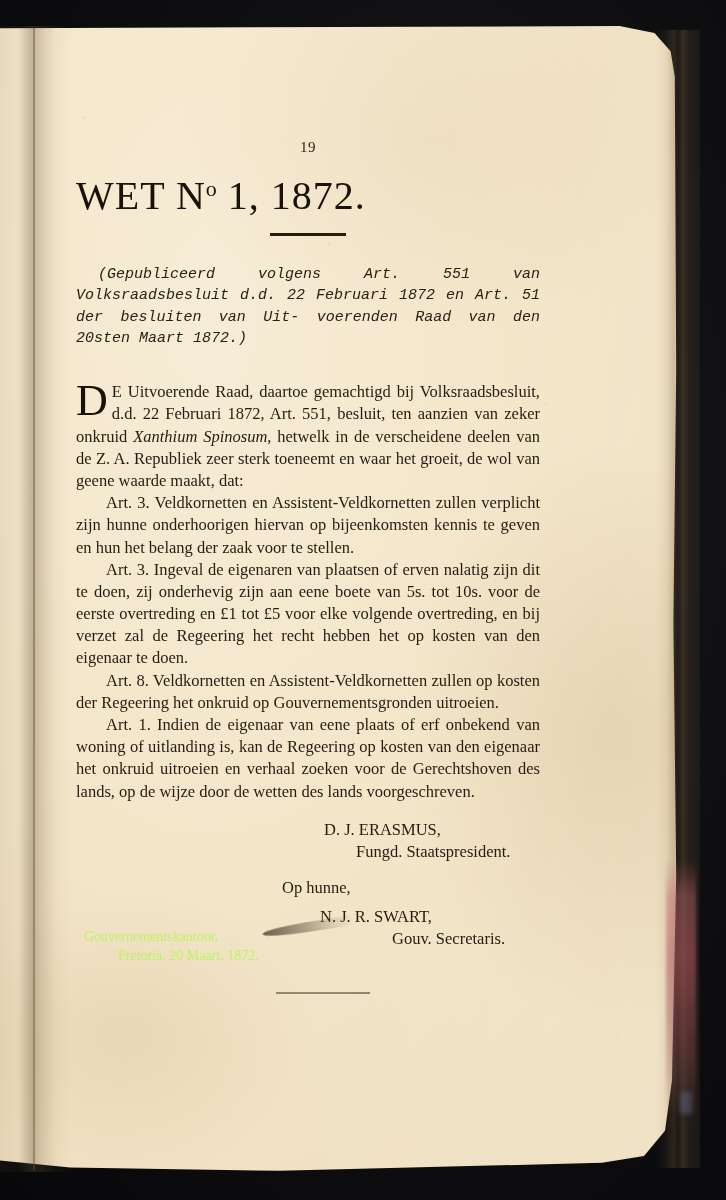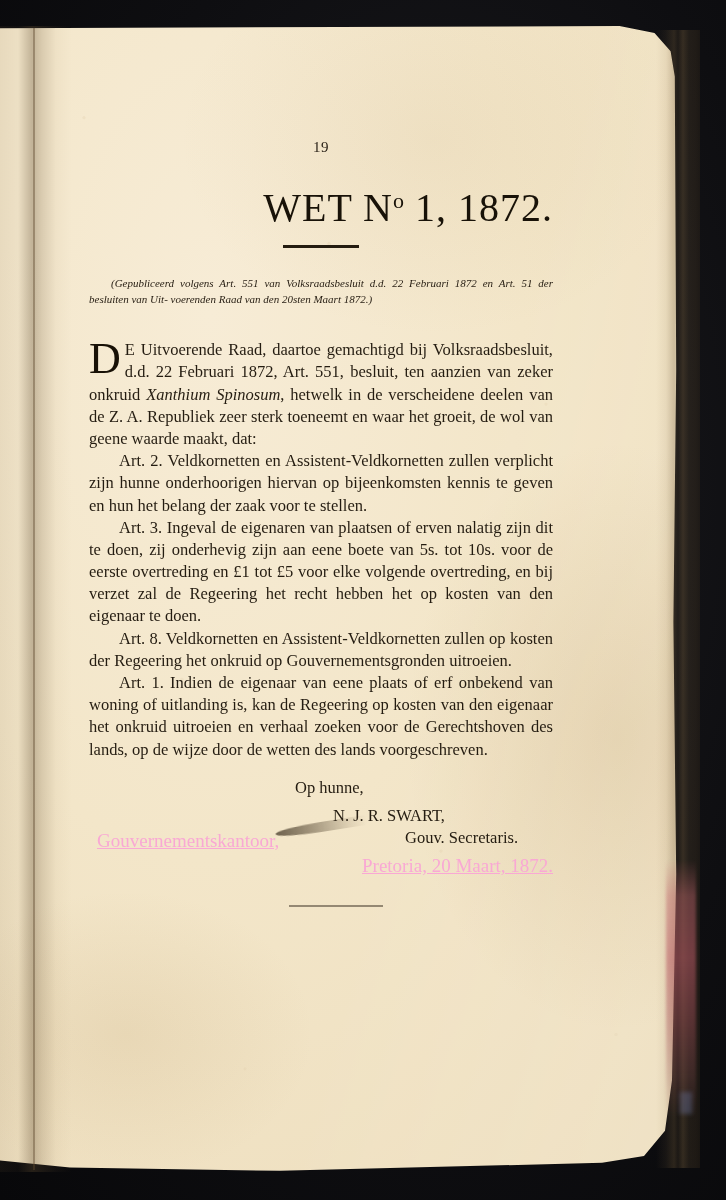--- a/index.html
+++ b/index.html
@@ -161,63 +161,64 @@
     width: 12px;
     height: 22px;
     background: rgba(96,104,140,.45);
     filter: blur(2px);
     pointer-events: none;
   }
 
   
   #content {
     position: absolute;
-    left: 89px;
+    left: 76px;
     top: 26px;
     width: 464px;
     color: #241d13;
   }
 
   .folio {
     text-align: center;
     font-size: 15px;
     letter-spacing: .5px;
     margin: 113px 0 0 0;
     color: #2b2318;
   }
 
   .doc-title {
-    text-align: right;
+    text-align: left;
     font-size: 40px;
     letter-spacing: 1px;
-    margin: 28px 0 0 0;
+    margin: 16px 0 0 0;
     font-weight: normal;
     color: #181208;
   }
   .doc-title sup {
     font-size: .55em;
     vertical-align: .58em;
     letter-spacing: 0;
   }
 
   .rule-thick {
     width: 76px;
     height: 3px;
     background: #241c10;
     margin: 14px auto 0 auto;
   }
 
   .subtitle {
     font-style: italic;
-    font-size: 11px;
+    font-size: 15px;
     line-height: 1.42;
     margin: 28px 0 0 0;
     text-align: justify;
     text-align-last: left;
     color: #2a2116;
+    font-family: Liberation Mono, monospace;
   }
   .subtitle .indent { padding-left: 22px; }
 
   .body {
     margin-top: 32px;
     font-size: 16.5px;
     line-height: 1.345;
     text-align: justify;
     text-align-last: left;
     color: #241c11;
@@ -249,27 +250,26 @@
   }
   .sig .l1 { padding-left: 248px; }
   .sig .l2 { padding-left: 280px; }
   .sig .l3 { padding-left: 206px; margin-top: 14px; }
   .sig .l4 { padding-left: 244px; margin-top: 6px; }
   .sig .l5 { padding-left: 316px; }
 
   .office {
     position: relative;
     margin-top: -22px;
-    font-size: 19px;
+    font-size: 14px;
     line-height: 1.35;
-    color: #f9a8d4;
-    text-decoration: underline;
+    color: #bef264;
   }
   .office .o1 { margin-left: 8px; }
-  .office .o2 { margin-left: 42px; text-align: right; }
+  .office .o2 { margin-left: 42px; }
 
   
   .penstroke {
     position: absolute;
     left: 186px;
     top: -6px;
     width: 92px;
     height: 10px;
     pointer-events: none;
     transform: rotate(-9deg);
@@ -330,28 +330,30 @@
     <div class="subtitle">
       <span class="indent">(Gepubliceerd volgens Art. 551 van Volksraadsbesluit</span>
       <span>d.d. 22 Februari 1872 en Art. 51 der besluiten van Uit-</span>
       <span>voerenden Raad van den 20sten Maart 1872.)</span>
     </div>
 
     <div class="body">
 
       <p class="lead"><span class="dropcap">D</span><span>E Uitvoerende Raad, daartoe gemachtigd bij Volksraadsbesluit, d.d. 22 Februari 1872, Art. 551, besluit, ten aanzien van zeker onkruid <i>Xanthium Spinosum</i>, hetwelk in de verscheidene deelen van de Z. A. Republiek zeer sterk toeneemt en waar het groeit, de wol van geene waarde maakt, dat:</span></p>
 
-      <p>Art. 2. Veldkornetten en Assistent-Veldkornetten zullen verplicht zijn hunne onderhoorigen hiervan op bijeenkomsten kennis te geven en hun het belang der zaak voor te stellen.</p>
+      <p>Art. 3. Veldkornetten en Assistent-Veldkornetten zullen verplicht zijn hunne onderhoorigen hiervan op bijeenkomsten kennis te geven en hun het belang der zaak voor te stellen.</p>
       <p>Art. 3. Ingeval de eigenaren van plaatsen of erven nalatig zijn dit te doen, zij onderhevig zijn aan eene boete van 5s. tot 10s. voor de eerste overtreding en £1 tot £5 voor elke volgende overtreding, en bij verzet zal de Regeering het recht hebben het op kosten van den eigenaar te doen.</p>
       <p>Art. 8. Veldkornetten en Assistent-Veldkornetten zullen op kosten der Regeering het onkruid op Gouvernementsgronden uitroeien.</p>
       <p>Art. 1. Indien de eigenaar van eene plaats of erf onbekend van woning of uitlanding is, kan de Regeering op kosten van den eigenaar het onkruid uitroeien en verhaal zoeken voor de Gerechtshoven des lands, op de wijze door de wetten des lands voorgeschreven.</p>
 
     </div>
 
     <div class="sig">
+      <div class="l1">D. J. ERASMUS,</div>
+      <div class="l2">Fungd. Staatspresident.</div>
       <div class="l3">Op hunne,</div>
       <div class="l4">N. J. R. SWART,</div>
       <div class="l5">Gouv. Secretaris.</div>
     </div>
 
     <div class="office">
       <div class="penstroke"></div>
       <div class="o1">Gouvernementskantoor,</div>
       <div class="o2">Pretoria, 20 Maart, 1872.</div>
     </div>

